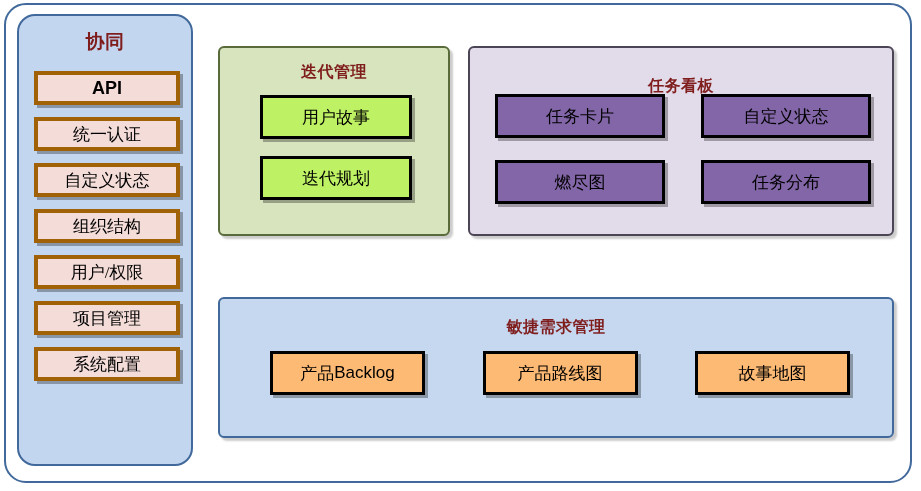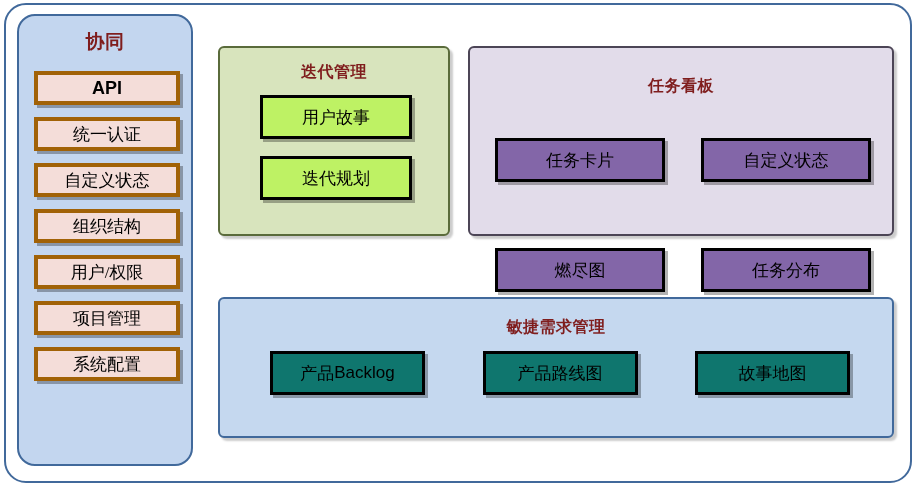--- a/index.html
+++ b/index.html
@@ -147,21 +147,20 @@
     grid-template-columns: 170px 170px;
     grid-column-gap: 36px;
     grid-row-gap: 22px;
   }
   .panel-taskboard .chip {
     background: #8366a8;
     border: 3px solid #000000;
     width: 170px;
     height: 44px;
     font-size: 17px;
-    margin-top: 44px;
   }
 
   
   .panel-agile {
     left: 218px;
     top: 297px;
     width: 676px;
     height: 141px;
     background: #c5d8ef;
     border: 2px solid #41699b;
@@ -173,21 +172,21 @@
   }
   .agile-row {
     position: absolute;
     left: 50px;
     top: 52px;
     width: 580px;
     display: flex;
     justify-content: space-between;
   }
   .panel-agile .chip {
-    background: #0f766e;
+    background: #fdba74;
     border: 3px solid #000000;
     width: 155px;
     height: 44px;
     font-size: 17px;
   }
   .panel-agile .chip.backlog {
     width: 155px;
   }
   .chip.mixed {
     font-family: "Liberation Serif", serif;

